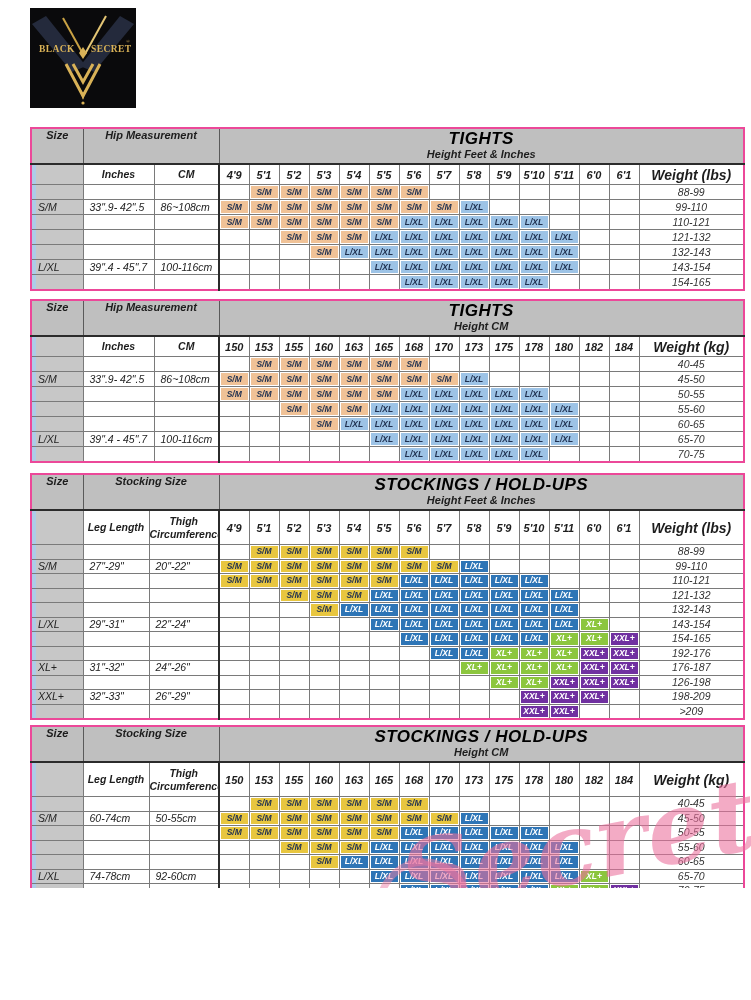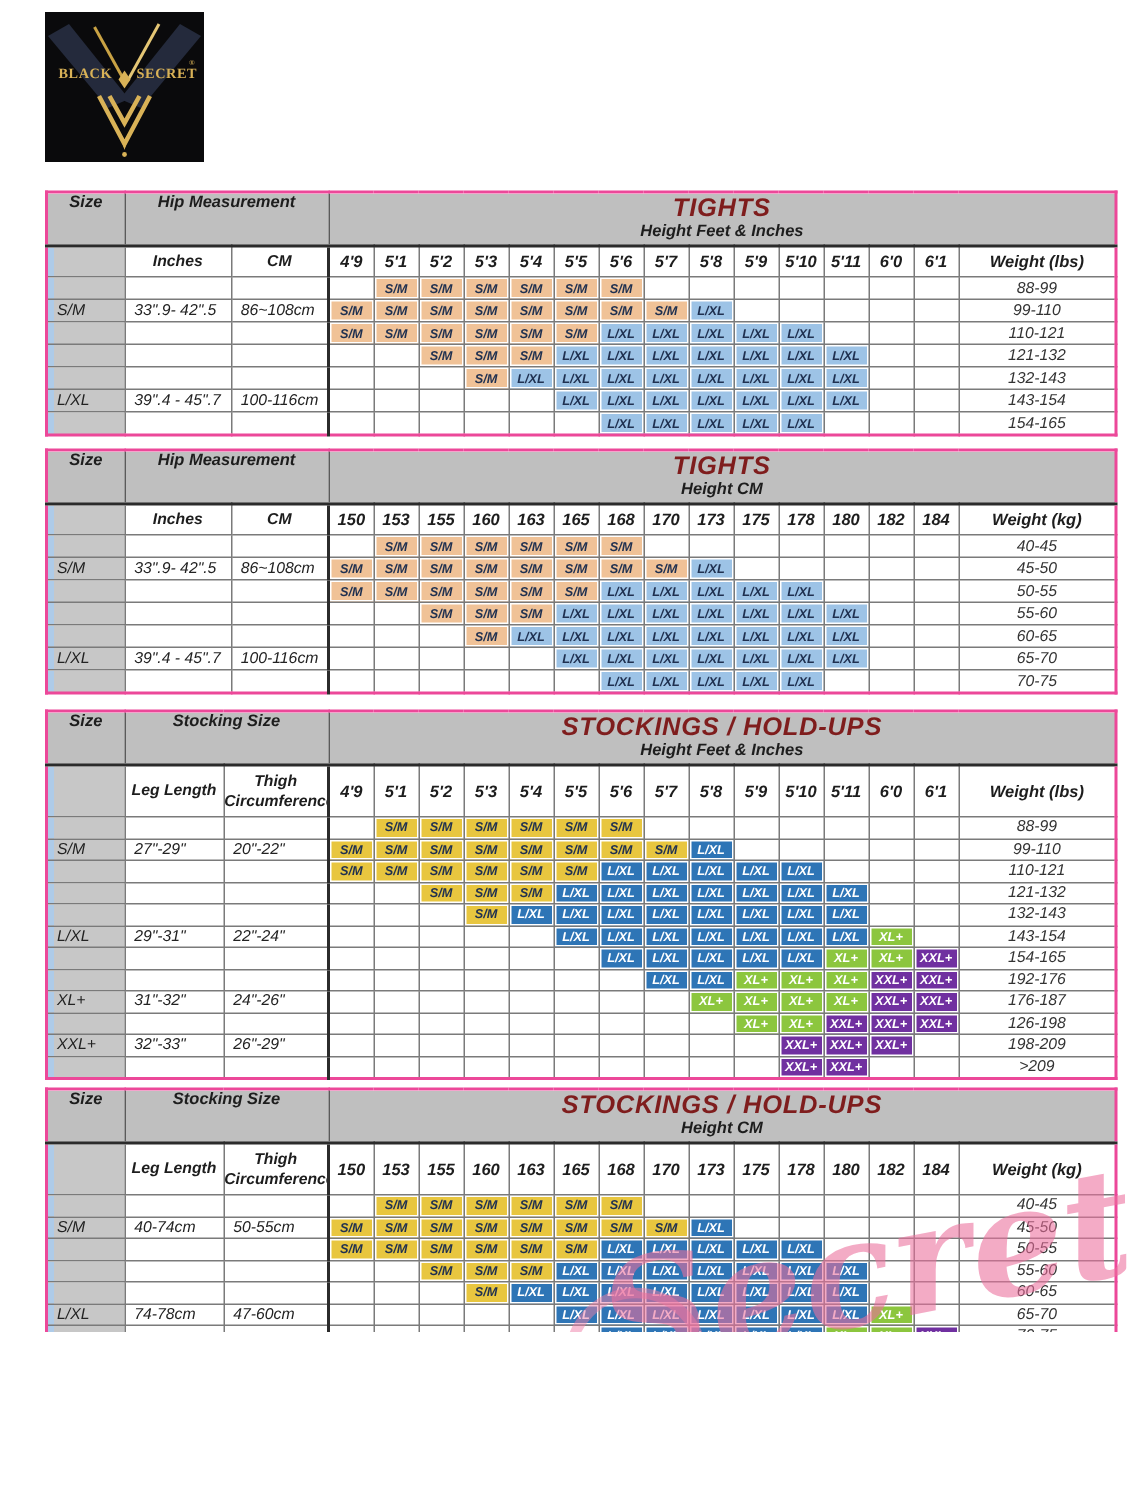--- a/index.html
+++ b/index.html
@@ -16,29 +16,29 @@
   .tables{position:absolute;left:30px;top:127px;width:717px;z-index:1;}
   table.sz{border-collapse:collapse;table-layout:fixed;width:715px;border:2px solid #ec4899;font-style:italic;}
   .tables table:nth-of-type(2){margin-top:8px;}
   .tables table:nth-of-type(3){margin-top:10px;}
   .tables table:nth-of-type(4){margin-top:5px;}
   .sz th,.sz td{border:1px solid #7a7a7a;padding:0;text-align:center;overflow:hidden;
                 white-space:nowrap;font-family:"Liberation Sans",sans-serif;}
   .sz tr.band th{background:var(--c-band);border-color:#5a5a5a;border-bottom:2px solid #2b2b2b;}
   .size-h,.group-h{font-size:11px;font-weight:bold;color:#1d1d1d;vertical-align:top;padding-top:4px;height:34px;}
   .title-h{vertical-align:top;padding-top:2px;}
-  .title-h .t1{font-size:17px;font-weight:bold;color:#7f1d1d;line-height:19px;letter-spacing:.5px;}
+  .title-h .t1{font-size:17px;font-weight:bold;color:#000000;line-height:19px;letter-spacing:.5px;}
   .title-h .t2{font-size:11px;font-weight:bold;color:#1d1d1d;line-height:13px;}
   .sz .size-col{background:var(--c-size-col);box-shadow:inset 4px 0 0 var(--c-strip);}
   .sz td.size-col{font-size:10.5px;color:#222;text-align:left;padding-left:6px;}
   .colhead th{background:#fff;font-weight:bold;color:#1d1d1d;font-size:11px;}
   table.tights .colhead th{height:19px;}
   table.stockings .colhead th{height:33px;}
   .colhead th.m-h{white-space:normal;line-height:1.15;font-size:10.5px;}
-  .colhead th.w-h{font-size:11px;margin-left:20px;}
+  .colhead th.w-h{font-size:14px;margin-left:20px;}
   .first-h{border-left:2px solid #2b2b2b !important;}
   table.tights td{height:14px;line-height:14px;}
   table.stockings td{height:13.5px;line-height:13px;}
   td.meas{background:#fff;font-size:10.5px;color:#222;text-align:left;padding-left:6px;}
   td.hc{font-size:8.5px;font-weight:bold;}
   td.wt{background:#fff;font-size:10.5px;color:#333;}
   .f-smt{background:var(--c-sm-tights);color:var(--c-cell-text-dark);box-shadow:inset 0 0 0 1px #fff;}
   .f-lxlt{background:var(--c-lxl-tights);color:var(--c-cell-text-dark);box-shadow:inset 0 0 0 1px #fff;}
   .f-sms{background:var(--c-sm-stock);color:var(--c-cell-text-dark);box-shadow:inset 0 0 0 1px #fff;}
   .f-lxls{background:var(--c-lxl-stock);color:#fff;box-shadow:inset 0 0 0 1px #fff;}
@@ -818,21 +818,21 @@
             <td class="hc"></td>
             <td class="hc"></td>
             <td class="hc"></td>
             <td class="hc"></td>
             <td class="hc"></td>
             <td class="hc"></td>
             <td class="wt">40-45</td>
           </tr>
           <tr>
             <td class="size-col">S/M</td>
-            <td class="meas">40-74cm</td>
+            <td class="meas">60-74cm</td>
             <td class="meas">50-55cm</td>
             <td class="hc first-h f-sms">S/M</td>
             <td class="hc f-sms">S/M</td>
             <td class="hc f-sms">S/M</td>
             <td class="hc f-sms">S/M</td>
             <td class="hc f-sms">S/M</td>
             <td class="hc f-sms">S/M</td>
             <td class="hc f-sms">S/M</td>
             <td class="hc f-sms">S/M</td>
             <td class="hc f-lxls">L/XL</td>
@@ -899,21 +899,21 @@
             <td class="hc f-lxls">L/XL</td>
             <td class="hc f-lxls">L/XL</td>
             <td class="hc f-lxls">L/XL</td>
             <td class="hc"></td>
             <td class="hc"></td>
             <td class="wt">60-65</td>
           </tr>
           <tr>
             <td class="size-col">L/XL</td>
             <td class="meas">74-78cm</td>
-            <td class="meas">47-60cm</td>
+            <td class="meas">92-60cm</td>
             <td class="hc first-h"></td>
             <td class="hc"></td>
             <td class="hc"></td>
             <td class="hc"></td>
             <td class="hc"></td>
             <td class="hc f-lxls">L/XL</td>
             <td class="hc f-lxls">L/XL</td>
             <td class="hc f-lxls">L/XL</td>
             <td class="hc f-lxls">L/XL</td>
             <td class="hc f-lxls">L/XL</td>

